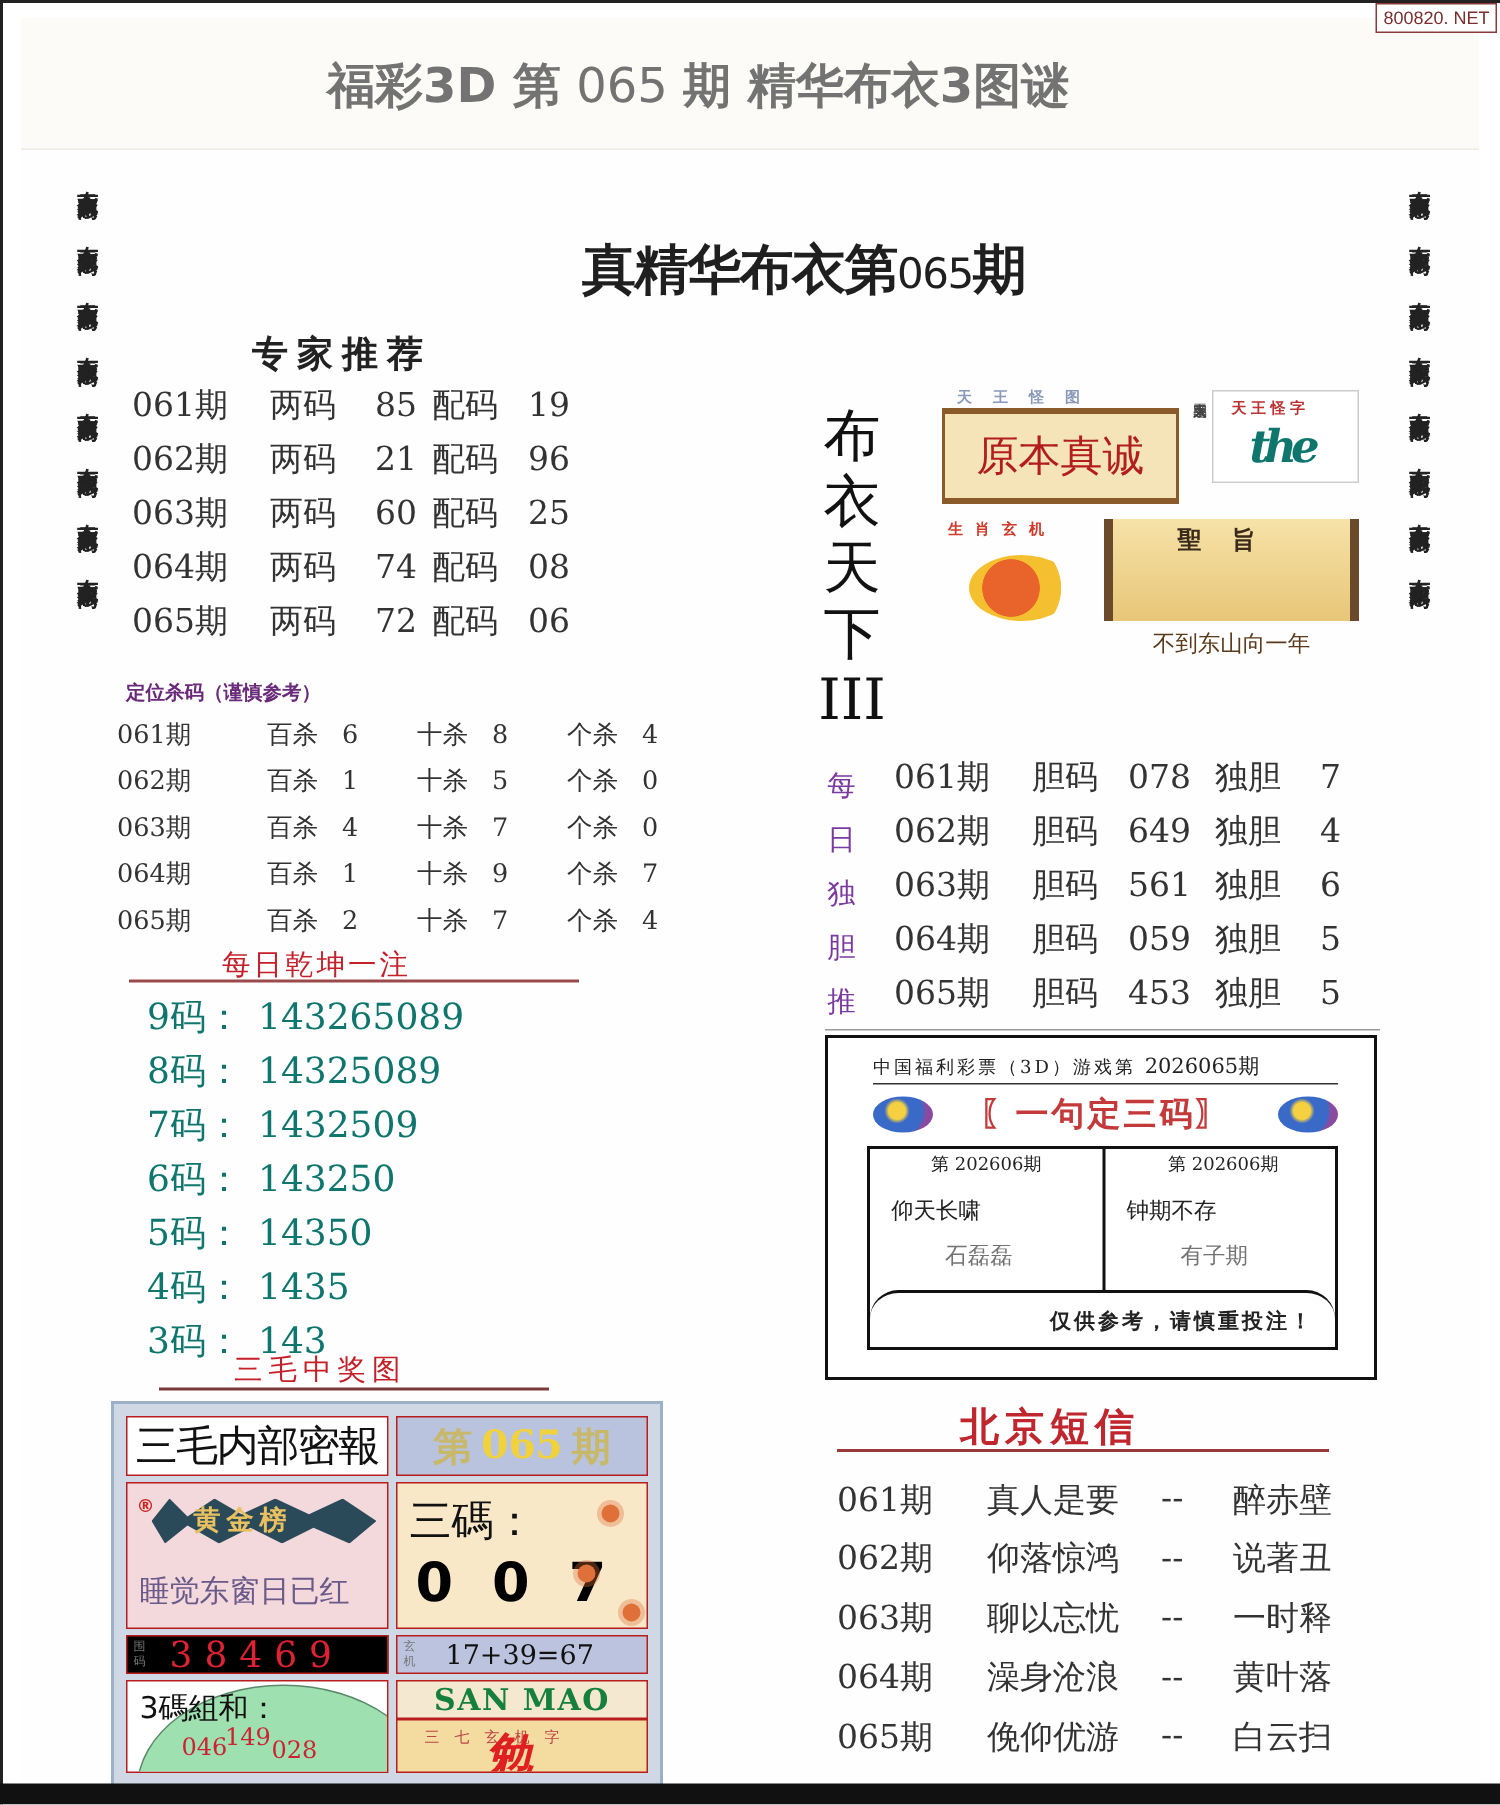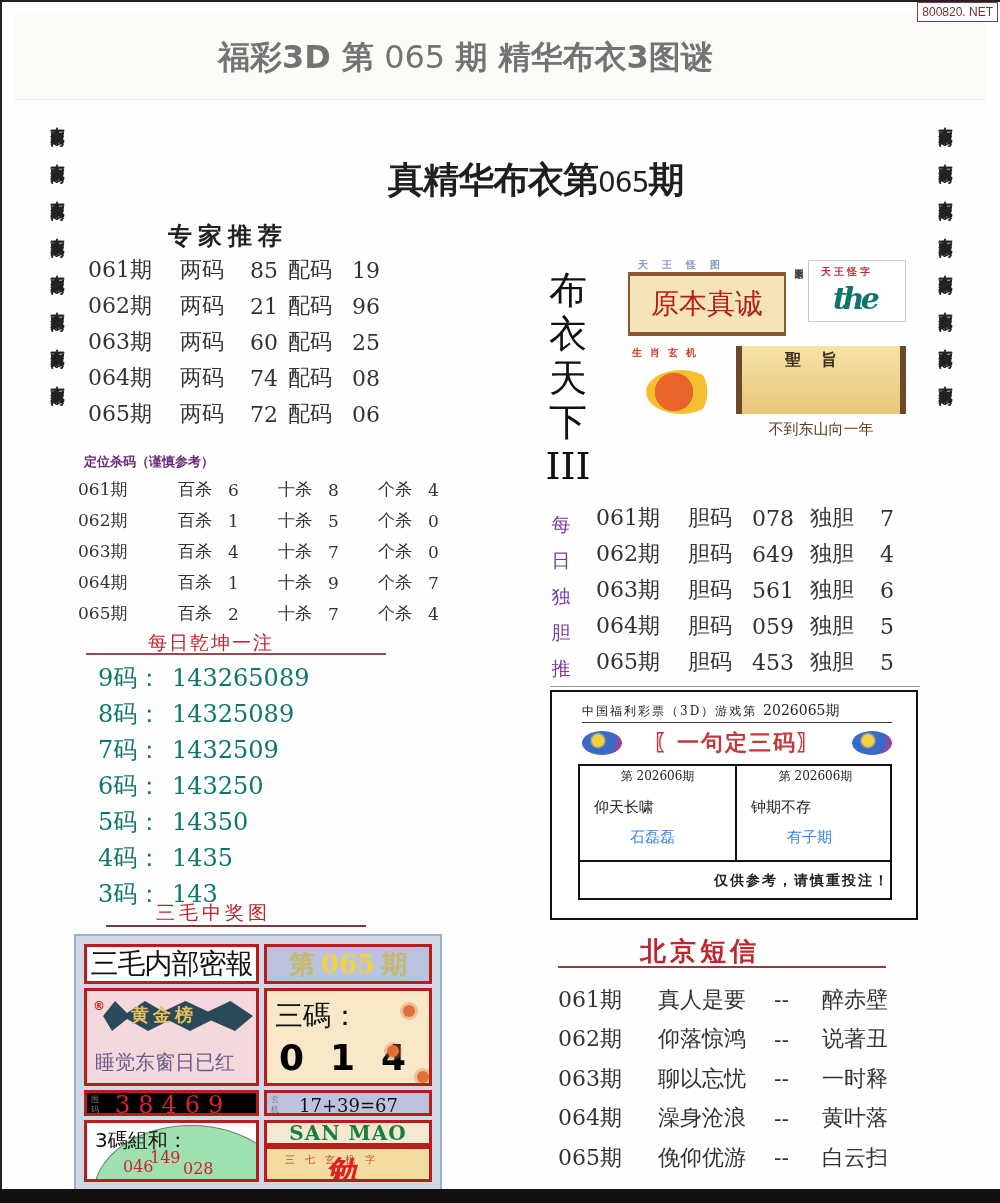--- a/index.html
+++ b/index.html
@@ -43,21 +43,21 @@
   .qk-heading { position: absolute; left: 148px; top: 630px; font: 19px "DejaVu Sans", sans-serif; color: #c4202a; letter-spacing: 2px; }
   .qk-rule { position: absolute; left: 86px; top: 653px; width: 300px; height: 2px; background: #9a4a4a; }
   .qk-list { position: absolute; left: 98px; top: 660px; }
   .qk-row { height: 36px; display: flex; align-items: center; font: 24px "DejaVu Serif", serif; color: #0f766e; }
   .qk-row .lab { width: 74px; }
 
   .sm-heading { position: absolute; left: 156px; top: 900px; font: 19px "DejaVu Sans", sans-serif; color: #c4202a; letter-spacing: 4px; }
   .sm-rule { position: absolute; left: 106px; top: 925px; width: 260px; height: 2px; background: #7a3a3a; }
 
   .sanmao { position: absolute; left: 74px; top: 934px; width: 368px; height: 258px; background: #cfd8e4; border: 2px solid #9cb0c8; padding: 8px; }
-  .sm-cell { position: absolute; border: 3px solid #b91c1c; overflow: hidden; }
+  .sm-cell { position: absolute; border: 1px solid #b91c1c; overflow: hidden; }
   .sm-name { left: 8px; top: 8px; width: 175px; height: 40px; background: #fff; font: 28px "DejaVu Sans", sans-serif; color: #111; display: flex; align-items: center; justify-content: center; letter-spacing: -1px; }
   .sm-issue { left: 188px; top: 8px; width: 168px; height: 40px; background: #b9c3de; display: flex; align-items: center; justify-content: center; font: bold 26px "DejaVu Serif", serif; color: #c8b86a; }
   .sm-issue .num { color: #f1d23a; margin: 0 6px; }
   .sm-gold { left: 8px; top: 52px; width: 175px; height: 98px; background: #f4d9dc; }
   .sm-gold .banner { position: absolute; left: 16px; top: 10px; width: 150px; height: 30px; background: #2a4a5a; clip-path: polygon(0 50%, 8% 0, 16% 40%, 28% 0, 40% 35%, 55% 0, 70% 35%, 85% 0, 100% 50%, 88% 100%, 72% 65%, 58% 100%, 44% 65%, 30% 100%, 16% 60%, 6% 100%); }
   .sm-gold .banner-text { position: absolute; left: 44px; top: 12px; font: bold 18px "DejaVu Serif", serif; color: #e8c060; letter-spacing: 4px; }
   .sm-gold .reg { position: absolute; left: 6px; top: 8px; font: bold 12px "DejaVu Sans", sans-serif; color: #c22; }
   .sm-gold .poem { position: absolute; left: 8px; top: 58px; font: 20px "DejaVu Serif", serif; color: #6a5a8a; }
   .sm-three { left: 188px; top: 52px; width: 168px; height: 98px; background: #f8e8c8; }
   .sm-three .lab { position: absolute; left: 8px; top: 6px; font: 28px "DejaVu Sans", sans-serif; color: #111; }
@@ -109,22 +109,22 @@
   .box3d .hdr .num { font-size: 14px; letter-spacing: 0; }
   .box3d .banner { position: absolute; left: 30px; top: 36px; width: 310px; height: 30px; display: flex; align-items: center; justify-content: space-between; }
   .box3d .orb { width: 40px; height: 24px; border-radius: 50%; background: radial-gradient(circle at 40% 40%, #f5d040 0 20%, #3a6ac8 30% 60%, #8a4aa0 70%); }
   .box3d .banner-text { font: bold 22px "DejaVu Sans", sans-serif; color: #c43a3a; letter-spacing: 2px; }
   .box3d .grid { position: absolute; left: 26px; top: 72px; width: 314px; height: 136px; border: 2px solid #111; }
   .box3d .cellL, .box3d .cellR { position: absolute; top: 0; height: 94px; width: 157px; }
   .box3d .cellL { left: 0; border-right: 2px solid #111; }
   .box3d .cellR { left: 157px; }
   .box3d .cell-hdr { position: absolute; left: 0; right: 0; top: 2px; text-align: center; font: 12px "DejaVu Serif", serif; color: #222; }
   .box3d .cell-l1 { position: absolute; left: 14px; top: 32px; font: 15px "DejaVu Sans", sans-serif; color: #222; }
-  .box3d .cell-l2 { position: absolute; left: 50px; top: 62px; font: 15px "DejaVu Sans", sans-serif; color: #3b82f6; }
-  .box3d .foot { position: absolute; left: 0; right: 0; top: 94px; height: 40px; border-top: 2px solid #111; display: flex; align-items: center; justify-content: flex-end; font: bold 14px "DejaVu Sans", sans-serif; color: #222; letter-spacing: 2px; }
+  .box3d .cell-l2 { position: absolute; left: 50px; top: 62px; font: 15px "DejaVu Sans", sans-serif; color: #737373; }
+  .box3d .foot { position: absolute; left: 0; right: 0; top: 94px; height: 40px; border-top: 2px solid #111; display: flex; align-items: center; justify-content: flex-end; padding-right: 14px; font: bold 14px "DejaVu Sans", sans-serif; color: #222; letter-spacing: 2px; border-radius: 19px; }
 
   .bj-heading { position: absolute; left: 640px; top: 934px; font: bold 26px "DejaVu Sans", sans-serif; color: #c0262e; letter-spacing: 4px; }
   .bj-rule { position: absolute; left: 558px; top: 966px; width: 328px; height: 2px; background: #9a3a3a; }
   .bj-list { position: absolute; left: 558px; top: 980px; }
   .bj-row { display: flex; height: 39.5px; align-items: center; font: 22px "DejaVu Serif", serif; color: #333; }
   .b-period { width: 100px; }
   .b-clue { width: 116px; }
   .b-dash { width: 48px; }
 </style>
 </head>
@@ -292,21 +292,21 @@
       <span>期</span>
     </div>
   <div class="sm-cell sm-gold">
     <div class="banner"></div>
     <span class="reg">®</span>
     <span class="banner-text">黄金榜</span>
     <span class="poem">睡觉东窗日已红</span>
   </div>
   <div class="sm-cell sm-three">
     <span class="lab">三碼：</span>
-    <span class="digits">014</span>
+    <span class="digits">007</span>
     <span class="flower" style="left:136px; top:14px;"></span>
     <span class="flower" style="left:120px; top:54px;"></span>
     <span class="flower" style="left:150px; top:80px;"></span>
   </div>
   <div class="sm-cell sm-bet">
     <span class="mini">围码</span>
     <span class="val">38469</span>
   </div>
   <div class="sm-cell sm-math">
     <span class="mini">玄机</span>

